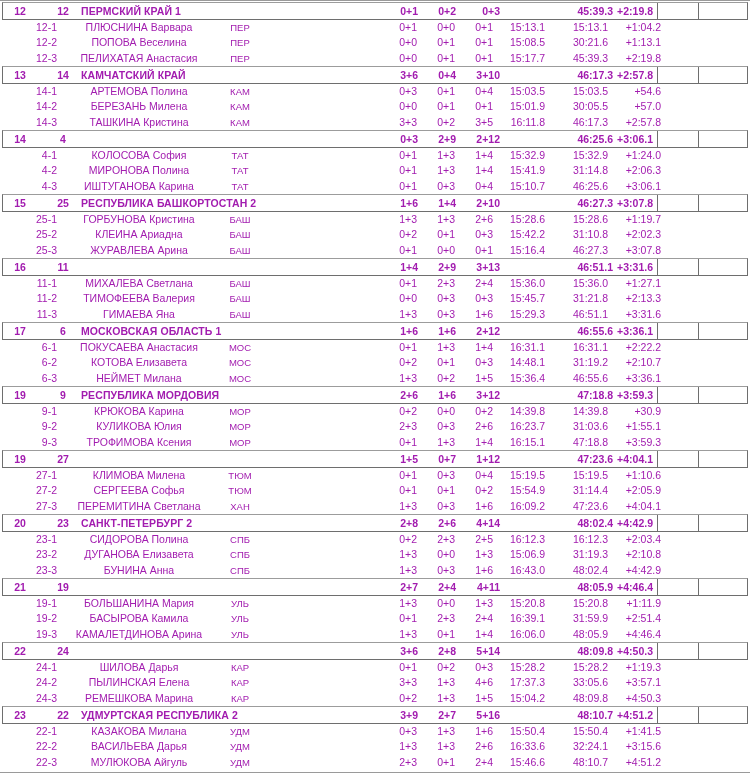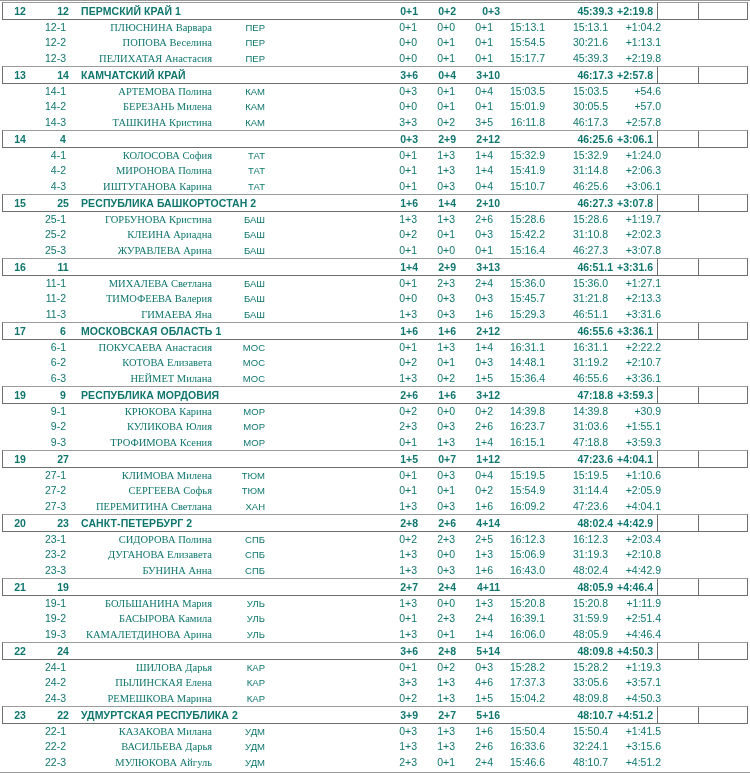--- a/index.html
+++ b/index.html
@@ -1,21 +1,21 @@
 <!DOCTYPE html>
 <html><head>
 <meta charset="utf-8">
 <style>
   html,body{margin:0;padding:0;background:#ffffff;}
   .page{
     position:relative;
     width:750px;height:781px;
     background:#ffffff;
     font-family:"Liberation Sans", sans-serif;
-    color:#0f766e;
+    color:#a21caf;
     overflow:hidden;
   }
   .page-top-line{position:absolute;top:0;left:0;width:750px;border-top:1px solid #9a9a9a;}
   .page-bottom-line{position:absolute;top:772px;left:0;width:750px;border-top:1px solid #9a9a9a;}
   #blocks{position:absolute;top:2px;left:0;width:750px;}
   .team-block{position:relative;height:64px;}
   
   .team-header{
     position:relative;
     box-sizing:border-box;
@@ -41,23 +41,23 @@
   .h-cell2{left:695px;width:49px;}
   .vline{position:absolute;top:0;bottom:0;width:0;border-left:1px solid #6e6e6e;}
   .v1{left:654px;} .v2{left:695px;}
   
   .member-row{
     position:relative;height:15.33px;
     font-size:10.5px;line-height:15.33px;
     white-space:nowrap;
   }
   .member-row span{position:absolute;top:0;height:15.33px;}
-  .m-no    {left:0;width:57px;text-align:right;padding-left:9px;}
-  .m-name  {left:66px;width:146px;text-align:right;font-family:Liberation Serif, serif;}
-  .m-region{left:215px;width:50px;text-align:right;font-size:9.5px;}
+  .m-no    {left:0;width:57px;text-align:right;}
+  .m-name  {left:66px;width:146px;text-align:center;}
+  .m-region{left:215px;width:50px;text-align:center;font-size:9.5px;}
   .m-s1    {left:379px;width:38px;text-align:right;}
   .m-s2    {left:417px;width:38px;text-align:right;}
   .m-s3    {left:455px;width:38px;text-align:right;}
   .m-leg   {left:495px;width:50px;text-align:right;}
   .m-cum   {left:547px;width:61px;text-align:right;}
   .m-gap   {left:610px;width:51px;text-align:right;}
 </style>
 </head>
 <body>
 
@@ -90,21 +90,21 @@
       <span class="m-cum">15:13.1</span>
       <span class="m-gap">+1:04.2</span>
     </div>
     <div class="member-row">
       <span class="m-no">12-2</span>
       <span class="m-name">ПОПОВА Веселина</span>
       <span class="m-region">ПЕР</span>
       <span class="m-s1">0+0</span>
       <span class="m-s2">0+1</span>
       <span class="m-s3">0+1</span>
-      <span class="m-leg">15:54.5</span>
+      <span class="m-leg">15:08.5</span>
       <span class="m-cum">30:21.6</span>
       <span class="m-gap">+1:13.1</span>
     </div>
     <div class="member-row">
       <span class="m-no">12-3</span>
       <span class="m-name">ПЕЛИХАТАЯ Анастасия</span>
       <span class="m-region">ПЕР</span>
       <span class="m-s1">0+0</span>
       <span class="m-s2">0+1</span>
       <span class="m-s3">0+1</span>

